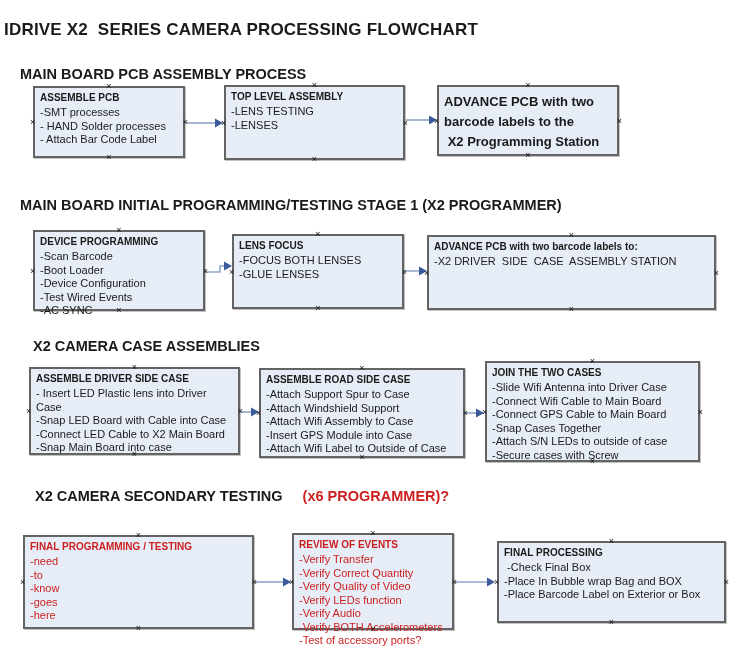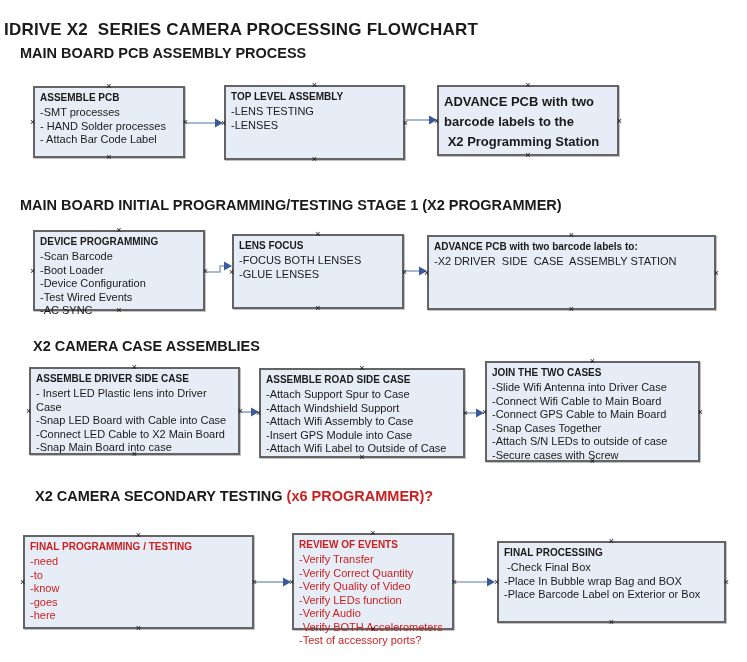--- a/index.html
+++ b/index.html
@@ -15,25 +15,25 @@
   body{font-family:"Liberation Sans",sans-serif;color:var(--ink)}
   .canvas{position:relative;width:747px;height:662px;background:#fff;overflow:hidden}
 
   .main-title{
     position:absolute;top:20px;left:4px;width:747px;
     font-size:17px;font-weight:bold;letter-spacing:.2px;white-space:pre-wrap;
   }
   .sec-heading{
     position:absolute;font-size:14.5px;font-weight:bold;white-space:pre-wrap;
   }
-  .sec1{left:20px;top:45px}
+  .sec1{left:20px;top:66px}
   .sec2{left:20px;top:197px}
   .sec3{left:33px;top:338px}
   .sec4{left:35px;top:488px}
-  .sec-heading .red-part{color:var(--red);margin-left:4px}
+  .sec-heading .red-part{color:var(--red);margin-left:20px}
 
   .box{
     position:absolute;background:var(--box-fill);
     border:2px solid var(--box-border);
     box-shadow:1px 1px 0 rgba(120,120,120,.45);
     padding:2px 4px 0 5px;overflow:visible;
   }
   .bt{font-size:10px;font-weight:bold;line-height:16px;white-space:pre-wrap}
   .bt.big{font-size:13px;line-height:20px;padding-top:3px}
   .bi{font-size:11px;line-height:13.5px;white-space:pre-wrap}

